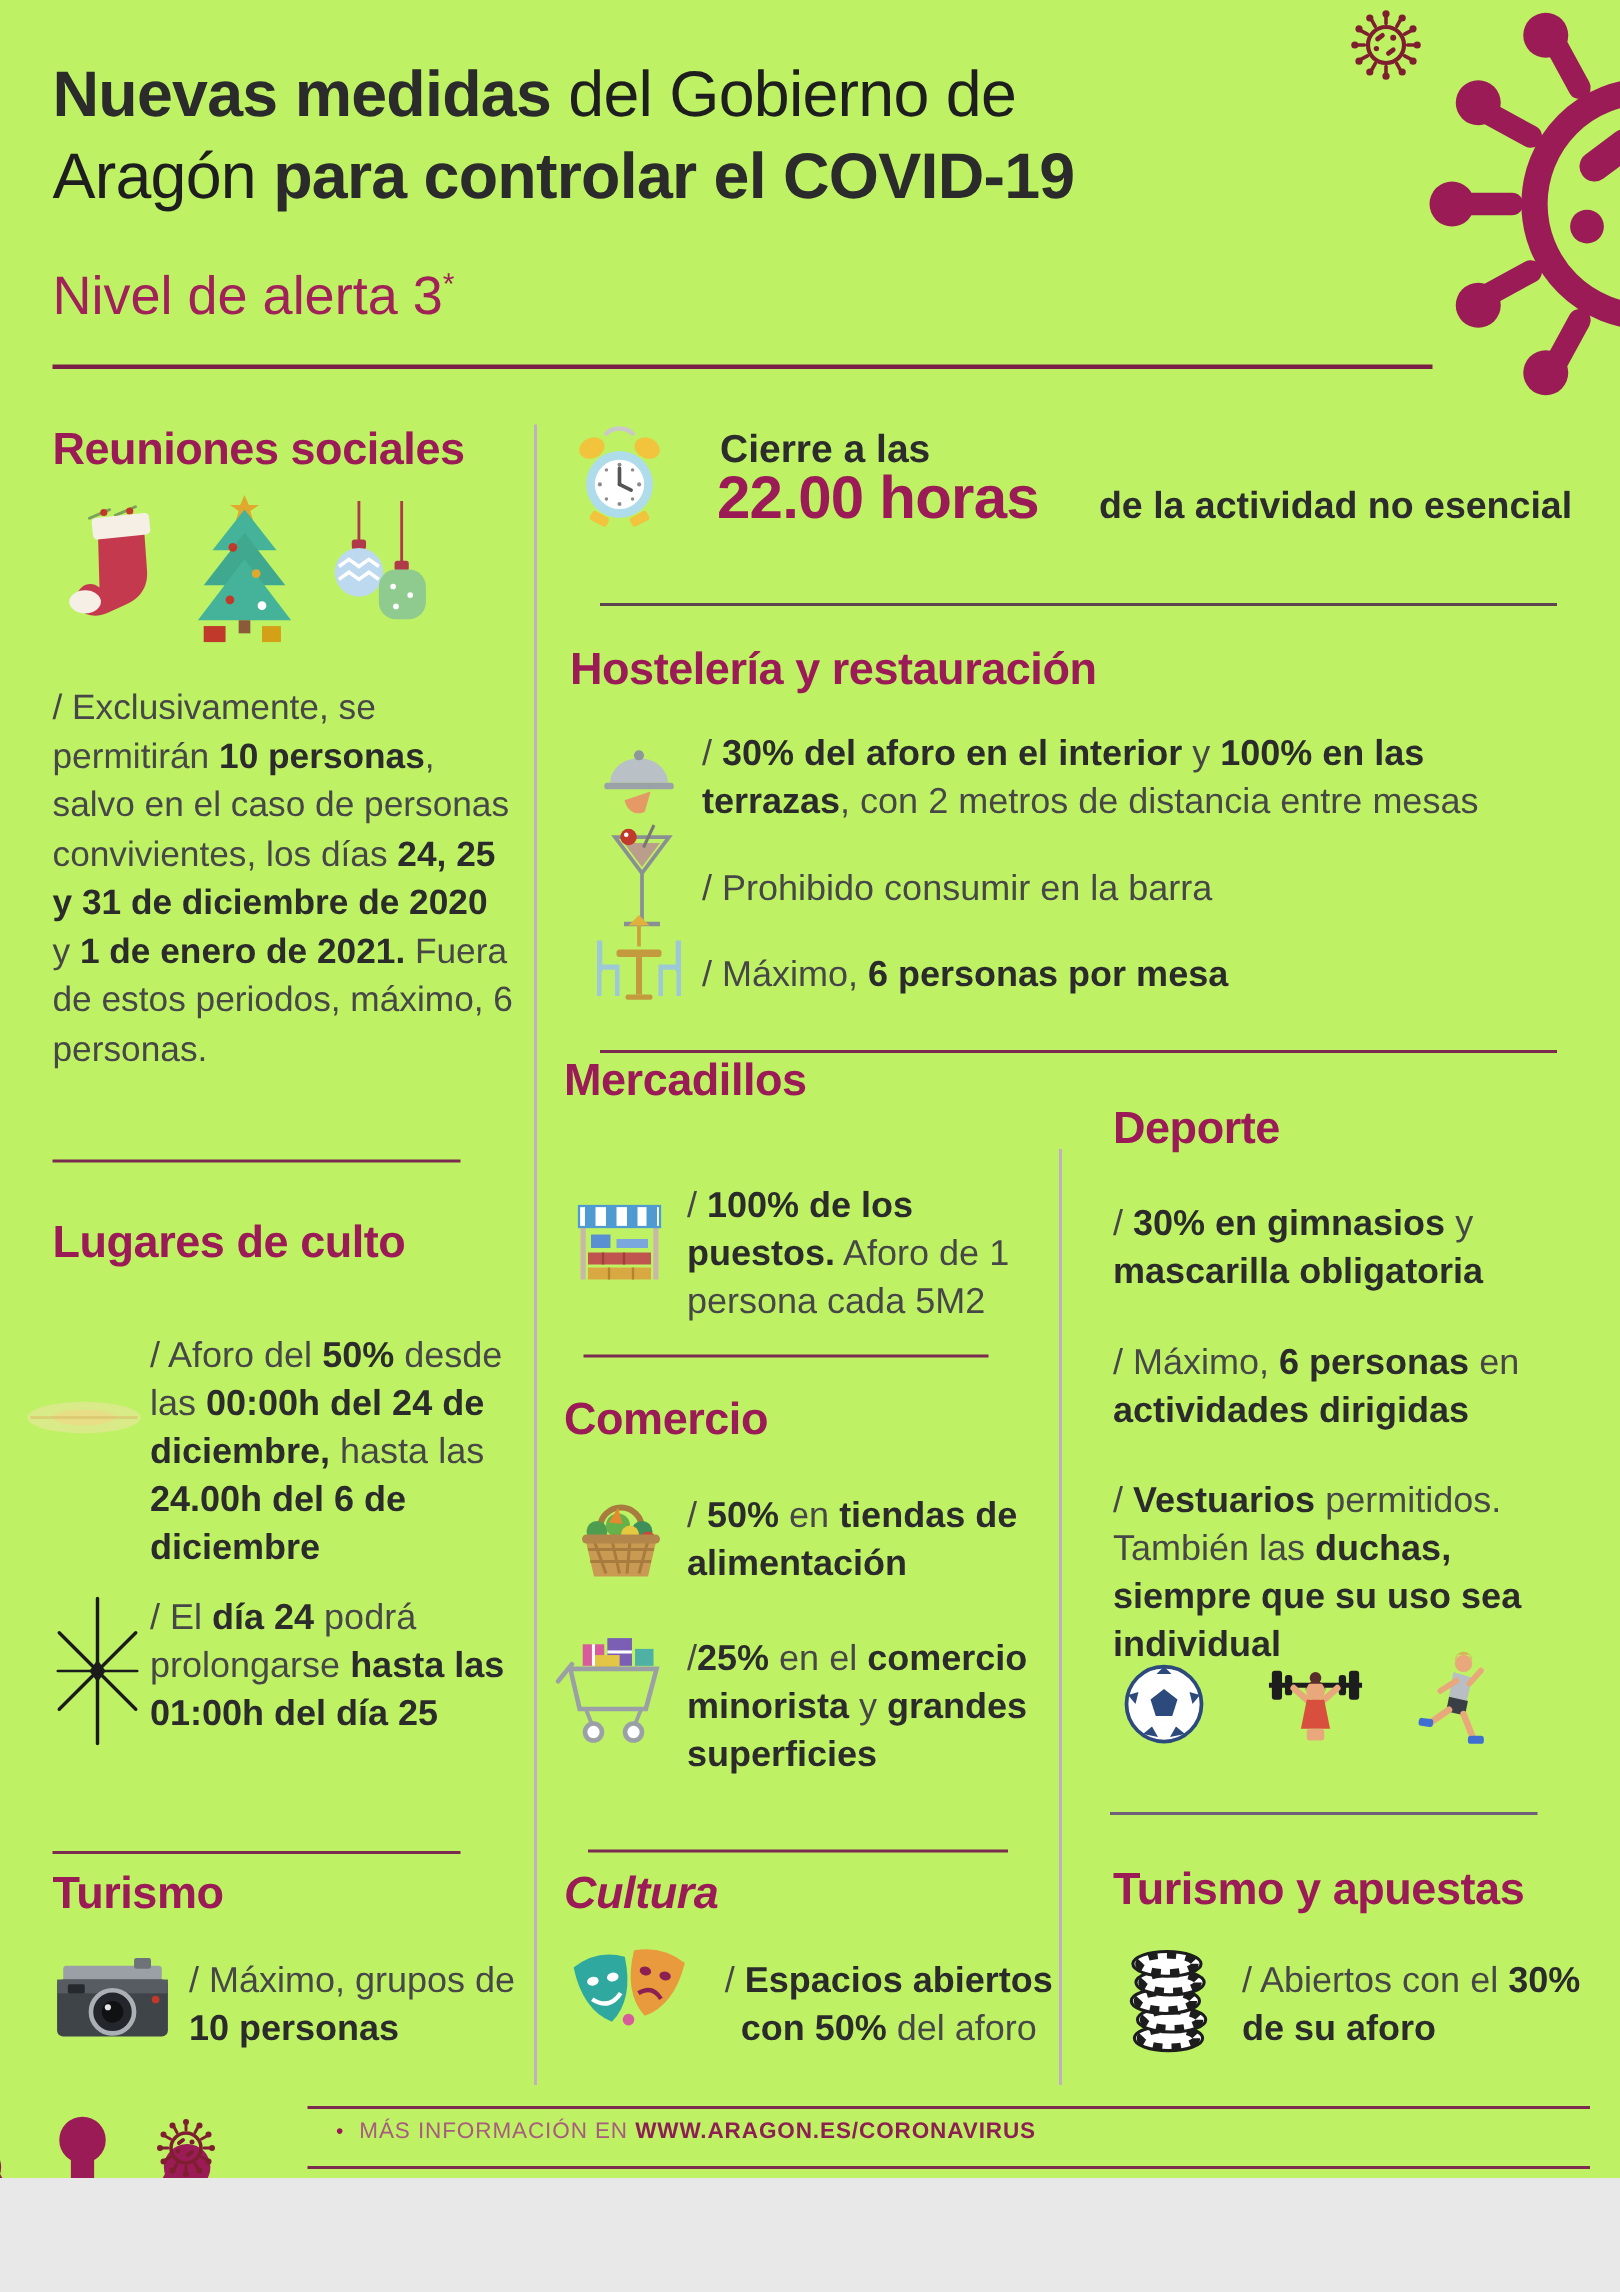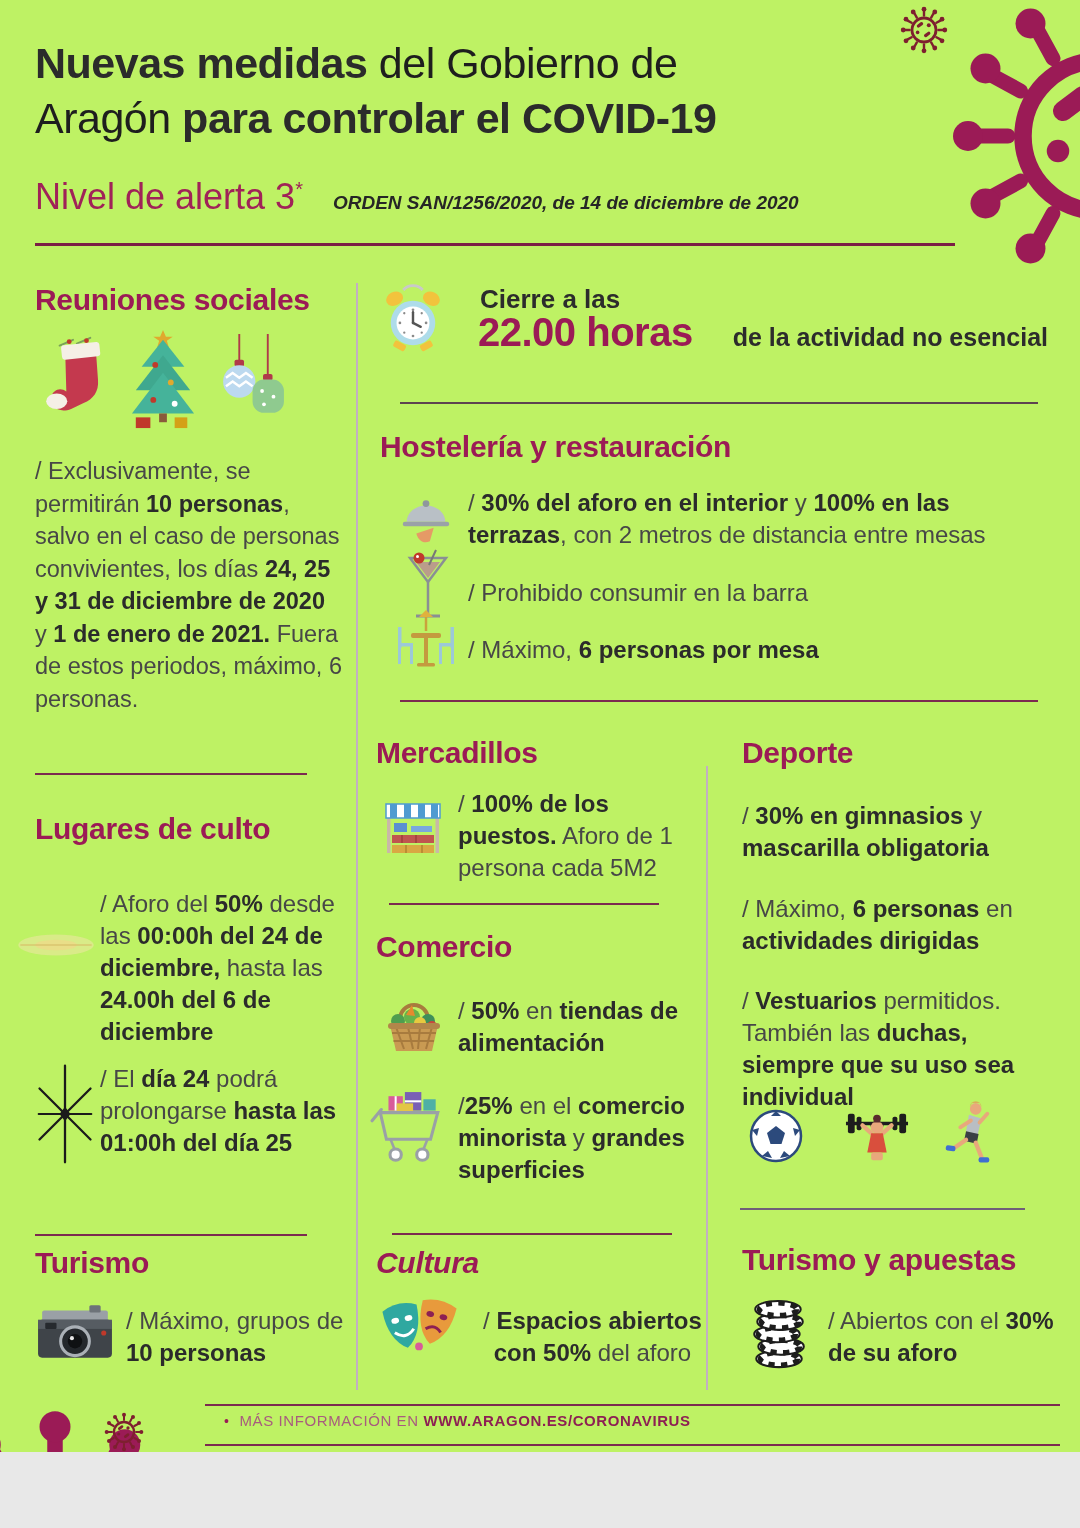--- a/index.html
+++ b/index.html
@@ -78,21 +78,20 @@
       </symbol>
     </defs>
   </svg>
 
   <div class="abs title" style="left:35px;top:36px;width:900px;">
     <div><span class="b magenta">Nuevas medidas</span><span> del Gobierno de</span></div>
     <div><span>Aragón </span><span class="b magenta">para controlar el COVID-19</span></div>
   </div>
   <div class="abs baseline-row" style="left:35px;top:176px;">
     <span class="alert"><span>Nivel de alerta 3</span><sup>*</sup></span>
-    <span class="order">ORDEN SAN/1256/2020, de 14 de diciembre de 2020</span>
   </div>
   <div class="rule-dark" style="left:35px;top:243px;width:920px;"></div>
 
   <svg class="abs" style="left:900px;top:6px;width:48px;height:48px;color:#7e1f2f" viewBox="0 0 120 120">
       <use href="#virus"></use>
     </svg>
   <svg class="abs" style="left:948px;top:-14px;width:300px;height:300px;color:#9b1b56" viewBox="0 0 120 120">
       <use href="#virus"></use>
     </svg>
 
@@ -242,21 +241,21 @@
       <rect x="59.5" y="18" width="3.5" height="21"></rect>
         <rect x="48" y="34" width="15" height="3.5"></rect>
       <rect x="48" y="37" width="3" height="18"></rect>
         <rect x="60" y="37" width="3" height="18"></rect>
     </g>
   </svg>
   <div class="abs item" style="left:468px;top:634px;width:500px;"><span>/  Máximo, </span><span class="b">6 personas por mesa</span></div>
 
   <div class="rule" style="left:400px;top:700px;width:638px;"></div>
 
-  <div class="abs h2" style="left:376px;top:736px;">Mercadillos</div>
+  <div class="abs h2" style="left:376px;top:704px;">Mercadillos</div>
   <svg class="abs" style="left:384px;top:798px;width:58px;height:58px;" viewBox="0 0 58 56">
     <rect x="3" y="12" width="3.5" height="42" fill="#c9b8a8"></rect>
     <rect x="51.5" y="12" width="3.5" height="42" fill="#c9b8a8"></rect>
     <rect x="2" y="5" width="54" height="14" fill="#ffffff" stroke="#4f9bd1" stroke-width="1.5"></rect>
     <g fill="#4f9bd1">
       <rect x="6" y="5" width="7" height="14"></rect>
         <rect x="20" y="5" width="7" height="14"></rect>
       <rect x="34" y="5" width="7" height="14"></rect>
         <rect x="47" y="5" width="7" height="14"></rect>
     </g>

